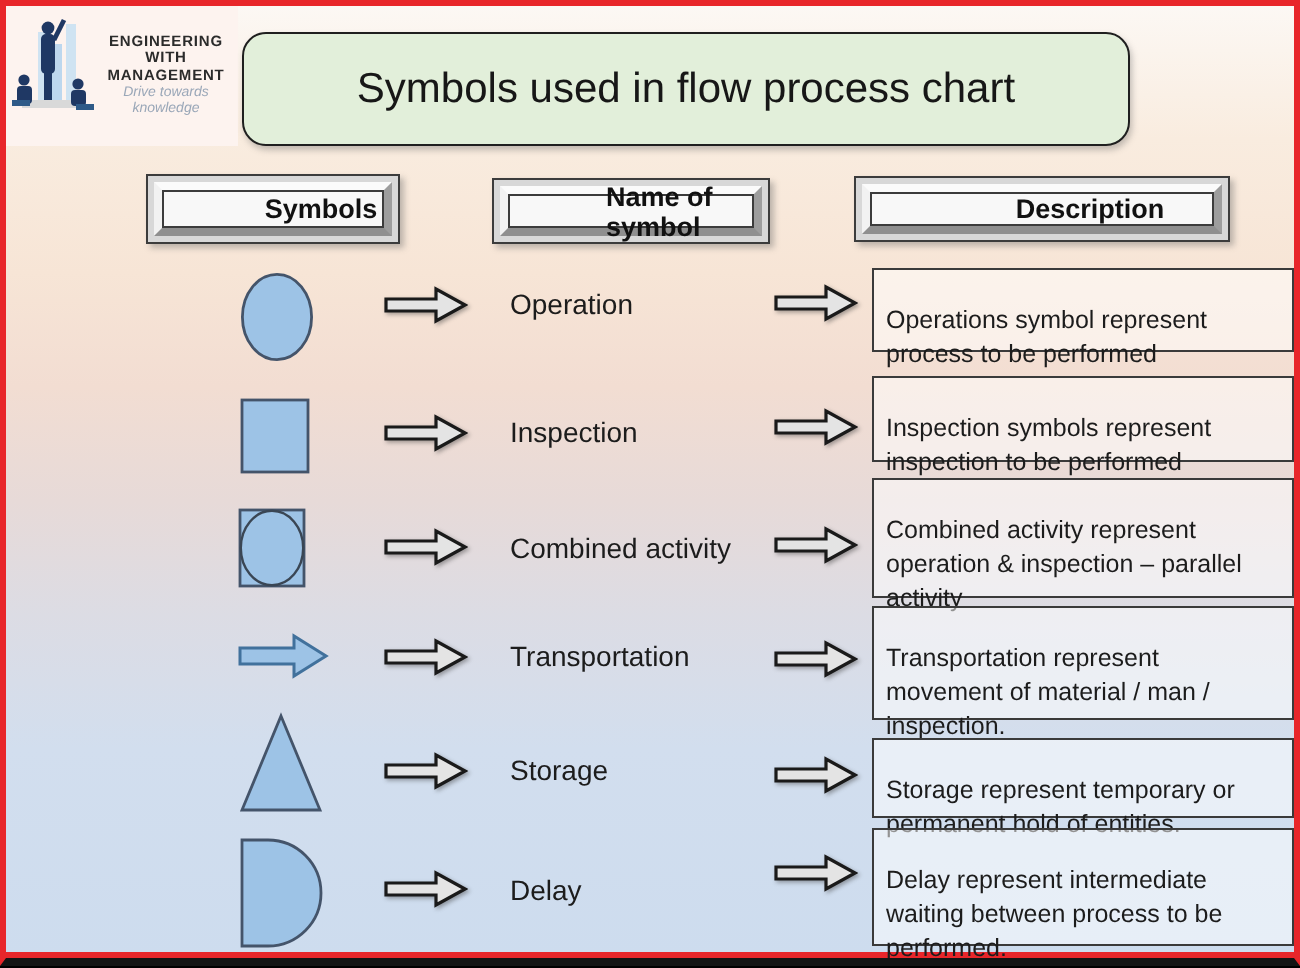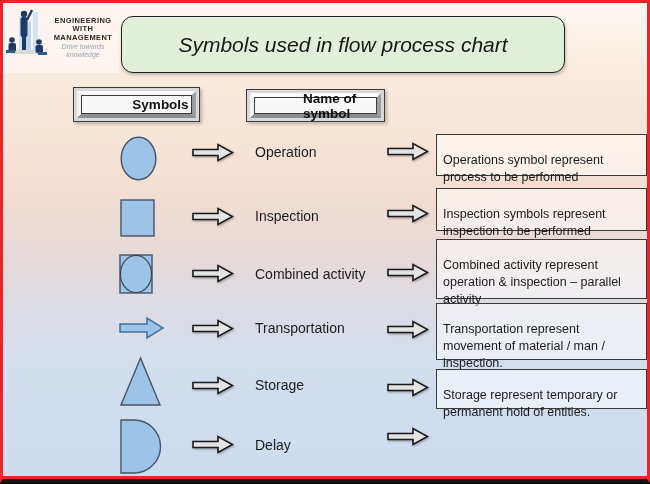--- a/index.html
+++ b/index.html
@@ -26,21 +26,21 @@
   .logo-text{flex:1;text-align:center;line-height:1.15;padding-right:2px;}
   .logo-line1,.logo-line2{font-size:7.5px;font-weight:bold;color:#2b2b2b;letter-spacing:.4px;}
   .logo-tagline{font-size:7px;font-style:italic;color:#9aa7b8;margin-top:1px;}
 
   
   .title-box{
     position:absolute;left:118px;top:13px;width:442px;height:55px;
     background:#e2efda;border:1.5px solid #1f1f1f;border-radius:12px;
     box-shadow:1px 2px 3px rgba(90,90,90,.35);
     display:flex;align-items:center;justify-content:center;
-    font-size:21px;color:#171717;font-style:italic;
+    font-size:21px;color:#171717;
   }
 
   
   .bevel{
     position:absolute;box-sizing:border-box;
     border:1px solid #3c3c3c;background:#d8d8d8;padding:3px;
     box-shadow:2px 2px 3px rgba(100,100,100,.4);
   }
   .bevel-mid{
     width:100%;height:100%;box-sizing:border-box;
@@ -103,20 +103,25 @@
   <div class="bevel hdr-symbols">
     <div class="bevel-mid">
         <div class="bevel-face">Symbols</div>
       </div>
   </div>
   <div class="bevel hdr-name">
     <div class="bevel-mid">
         <div class="bevel-face">Name of symbol</div>
       </div>
   </div>
+  <div class="bevel hdr-desc">
+    <div class="bevel-mid">
+        <div class="bevel-face">Description</div>
+      </div>
+  </div>
 
   <svg class="abs" style="left:117px;top:133px;" width="37" height="45">
     <ellipse cx="18.5" cy="22.5" rx="17.3" ry="21.3" fill="#9dc3e6" stroke="#44546a" stroke-width="1.4"></ellipse>
   </svg>
   <svg class="abs flow-arrow" style="left:189px;top:140px;" width="42" height="19">
     <polygon points="1,6.5 26,6.5 26,1.5 40.5,9.5 26,17.5 26,12.5 1,12.5" fill="#e4e4e4" stroke="#1a1a1a" stroke-width="1.6"></polygon>
   </svg>
   <div class="row-name" style="top:139px;">Operation</div>
   <svg class="abs flow-arrow" style="left:384px;top:139px;" width="42" height="19">
     <polygon points="1,6.5 26,6.5 26,1.5 40.5,9.5 26,17.5 26,12.5 1,12.5" fill="#e4e4e4" stroke="#1a1a1a" stroke-width="1.6"></polygon>
@@ -175,13 +180,14 @@
   <svg class="abs" style="left:117px;top:416px;" width="44" height="56">
     <path d="M1,1 h13 a26,26 0 0 1 0,53 h-13 z" fill="#9dc3e6" stroke="#44546a" stroke-width="1.4"></path>
   </svg>
   <svg class="abs flow-arrow" style="left:189px;top:432px;" width="42" height="19">
     <polygon points="1,6.5 26,6.5 26,1.5 40.5,9.5 26,17.5 26,12.5 1,12.5" fill="#e4e4e4" stroke="#1a1a1a" stroke-width="1.6"></polygon>
   </svg>
   <div class="row-name" style="top:432px;">Delay</div>
   <svg class="abs flow-arrow" style="left:384px;top:424px;" width="42" height="19">
     <polygon points="1,6.5 26,6.5 26,1.5 40.5,9.5 26,17.5 26,12.5 1,12.5" fill="#e4e4e4" stroke="#1a1a1a" stroke-width="1.6"></polygon>
   </svg>
+  <div class="desc-box" style="top:411px;height:59px;">Delay represent intermediate waiting between process to be performed.</div>
 </div>
 
 </body></html>

